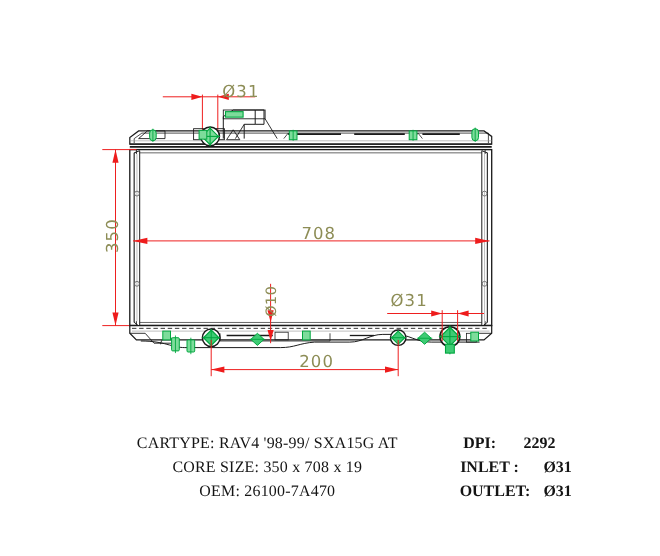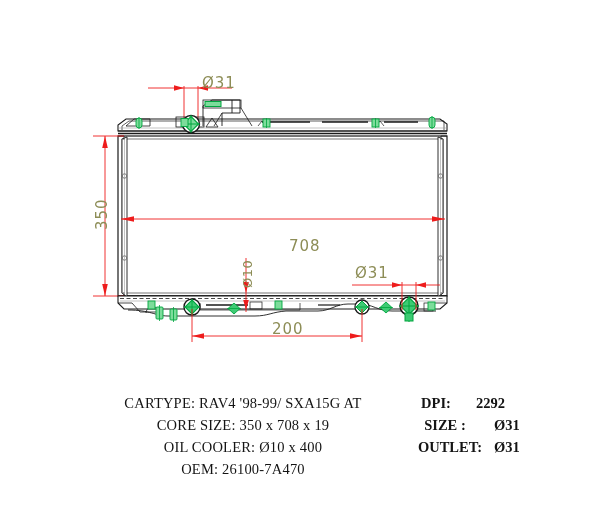--- a/index.html
+++ b/index.html
@@ -302,46 +302,45 @@
       <polygon points="192,336 204,333.2 204,338.8" fill="#ee1c1c"></polygon>
       <polygon points="362,336 350,333.2 350,338.8" fill="#ee1c1c"></polygon>
     </g>
 
   </svg>
 
   <div class="dim-text" id="dim-dia31-top" style="left:202px; top:74px;">Ø31</div>
 
   <div class="dim-text dim-vert" id="dim-350" style="left:93px; top:230px;">350</div>
 
-  <div class="dim-text" id="dim-708" style="left:289px; top:203px;margin-top:34px;">708</div>
+  <div class="dim-text" id="dim-708" style="left:274px; top:203px;">708</div>
 
   <div class="dim-text dim-vert small" id="dim-dia10" style="left:240px; top:288px;">Ø10</div>
 
   <div class="dim-text" id="dim-dia31-bottom" style="left:355px; top:264px;">Ø31</div>
 
   <div class="dim-text" id="dim-400" style="left:272px; top:320px;">200</div>
 
 </div>
 
 <div id="spec-block">
 
   <div class="spec-col" id="spec-col-left">
     <div class="spec-line">CARTYPE: RAV4 '98-99/ SXA15G  AT</div>
     <div class="spec-line">CORE SIZE: 350 x 708 x 19</div>
-    <div class="spec-line">OIL COOLER: Ø10 x 400</div>
     <div class="spec-line">OEM: 26100-7A470</div>
   </div>
 
   <div class="spec-col" id="spec-col-right">
     <div class="spec-row" id="spec-row-dpi">
       <span class="spec-key">DPI:</span>
       <span class="spec-val">2292</span>
     </div>
     <div class="spec-row" id="spec-row-inlet">
-      <span class="spec-key">SIZE :</span>
+      <span class="spec-key">INLET :</span>
       <span class="spec-val">Ø31</span>
     </div>
     <div class="spec-row" id="spec-row-outlet">
       <span class="spec-key">OUTLET:</span>
       <span class="spec-val">Ø31</span>
     </div>
   </div>
 
 </div>
 

